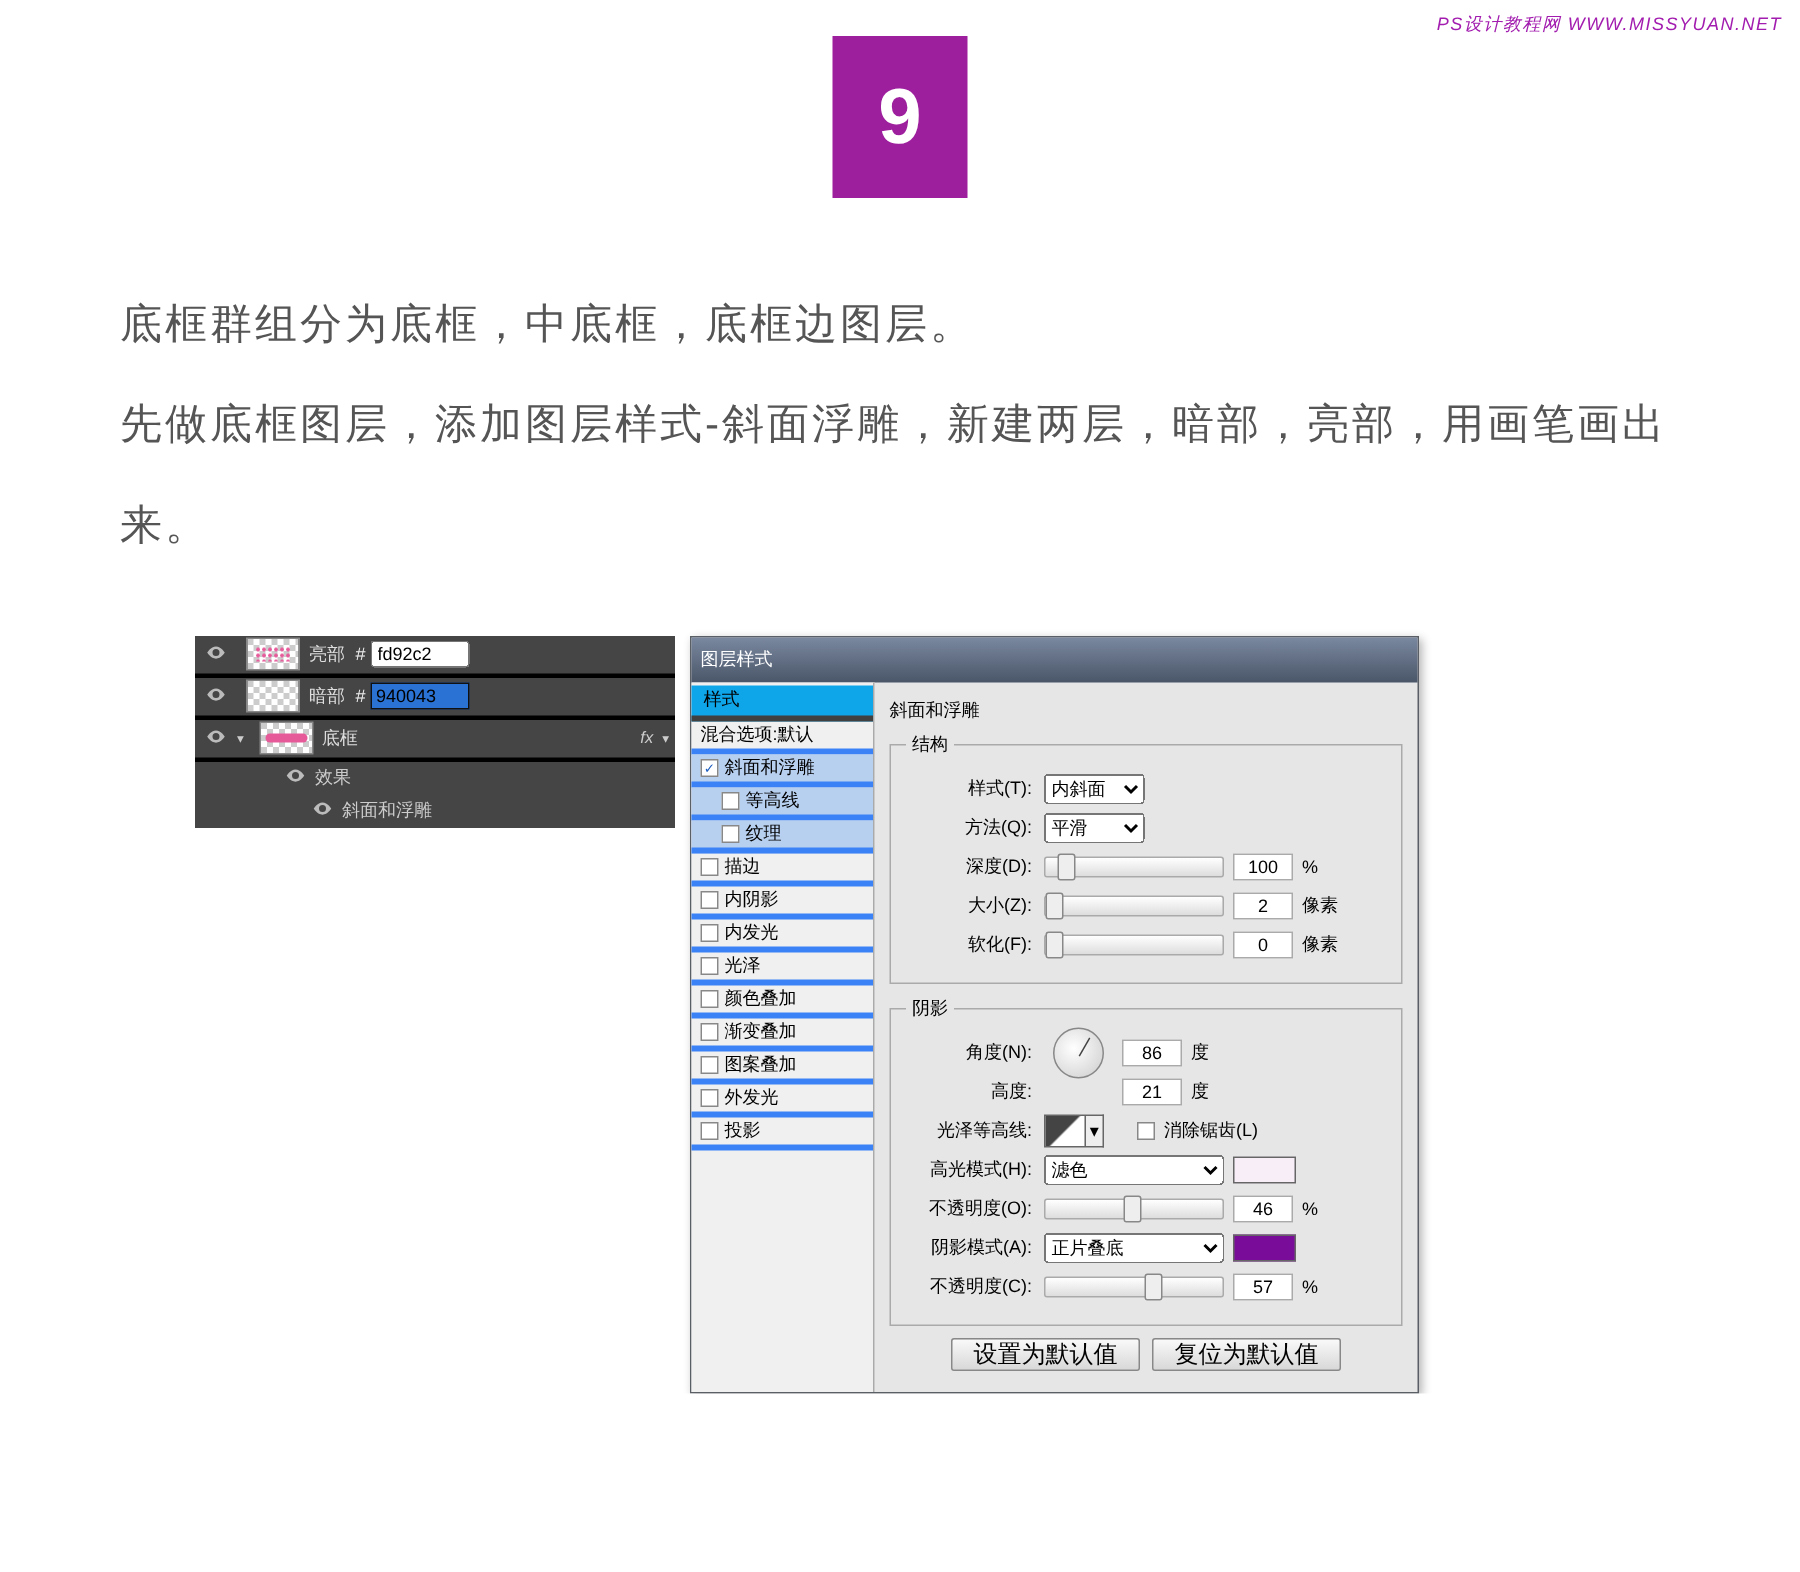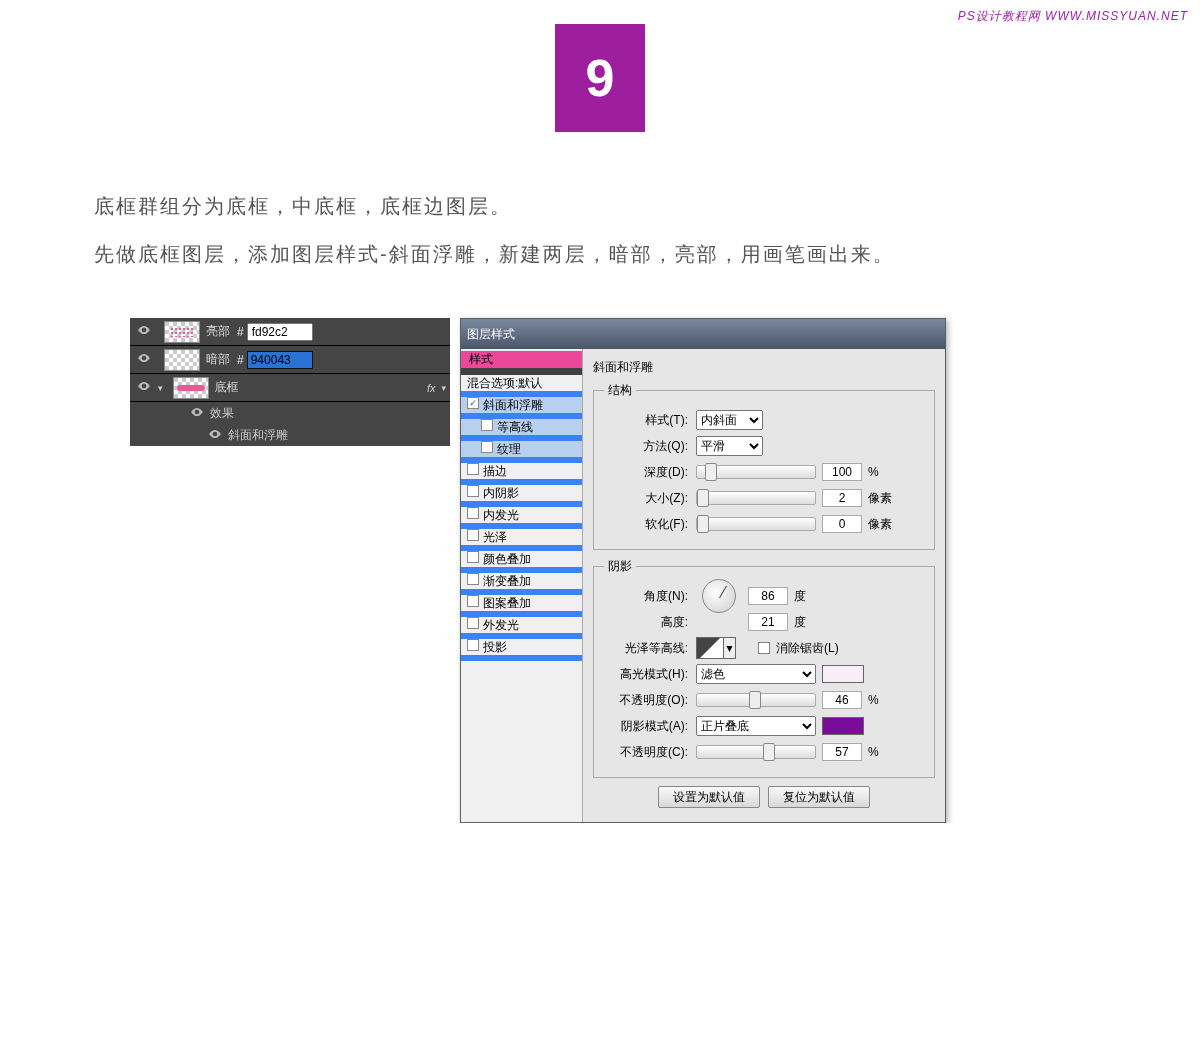--- a/index.html
+++ b/index.html
@@ -1,43 +1,43 @@
 <!DOCTYPE html>
 <html><head>
 <meta charset="utf-8">
 <style>
 * { box-sizing: border-box; margin: 0; padding: 0; }
 body { background: #fff; font-family: "Microsoft YaHei", SimSun, sans-serif; font-size: 12px; color: #000; width: 1200px; }
 .watermark { position: absolute; top: 8px; right: 12px; font-size: 12px; color: #a21caf; letter-spacing: 1px; font-style: italic; }
 .step-badge { width: 90px; height: 108px; background: #9e1f9e; color: #fff; font-size: 52px; font-weight: bold; display: flex; align-items: center; justify-content: center; margin: 24px auto 50px; }
-.instructions { padding: 0 80px; font-size: 20px; color: #555; line-height: 2.4; letter-spacing: 2px; margin-bottom: 40px; margin-left: 14px; }
+.instructions { padding: 0 80px; font-size: 28px; color: #555; line-height: 2.4; letter-spacing: 2px; margin-bottom: 40px; }
 .panels-row { display: flex; gap: 10px; padding: 0 110px 0 130px; align-items: flex-start; }
 
 .layers-panel { width: 320px; background: #454545; color: #ddd; }
-.layer-row { display: flex; align-items: center; height: 28px; border-bottom: 1px solid #000000; }
+.layer-row { display: flex; align-items: center; height: 28px; border-bottom: 3px solid #000000; }
 .eye-col { width: 28px; display: flex; align-items: center; justify-content: center; }
 .eye-icon svg { width: 14px; height: 14px; fill: #bbb; }
 .thumb { width: 36px; height: 22px; border: 1px solid #888; margin: 0 6px; background: repeating-conic-gradient(#fff 0% 25%, #ccc 0% 50%) 0 0/8px 8px; position: relative; }
 .thumb.pink::after { content: ""; position: absolute; left: 3px; right: 3px; top: 7px; bottom: 7px; background: #e65a9a; border-radius: 3px; }
 .thumb.pinkdots::after { content:""; position:absolute; inset:5px; background: radial-gradient(#e65a9a 1px, transparent 1.5px); background-size:4px 4px; }
 .layer-name { flex: 0 0 auto; padding-right: 4px; font-size: 12px; }
 .hash { padding: 0 3px; color: #eee; font-size: 12px; }
 .hex-field { height: 18px; width: 66px; padding: 0 3px; font-size: 12px; font-family: Liberation Sans, sans-serif; }
 .hex-sel { background: #2a72d4; color: #000000; border: 1px solid #111; }
 .layer-row .fx { margin-left: auto; margin-right: 6px; font-size: 11px; font-style: italic; color: #ccc; }
 .caret { color: #ccc; font-size: 9px; margin-right: 4px; }
 .sub-row { padding-left: 60px; height: 22px; display: flex; align-items: center; gap: 6px; font-size: 12px; color: #ccc; }
 .sub-row .eye-icon { width: 14px; }
 
 .dialog { width: 486px; background: #e6e6e6; border: 1px solid #5a5f66; font-size: 12px; box-shadow: 2px 2px 6px rgba(0,0,0,0.3); }
 .titlebar { height: 30px; background: linear-gradient(#7a88a0,#4a5668); display:flex; align-items:center; padding-left:6px; }
 .dialog-body { display: flex; }
 .style-list { width: 122px; border-right: 1px solid #aaa; background: #f0f0f0; padding-top: 2px; }
-.style-hdr { height: 24px; display:flex; align-items:center; padding-left:8px; border-bottom:7px solid #404040; background:#ec4899;text-align:center; }
-.style-item { height: 22px; display:flex; padding-left:6px; gap:4px; border-bottom:6px solid #3b82f6; }
+.style-hdr { height: 24px; display:flex; align-items:center; padding-left:8px; border-bottom:4px solid #404040; background:#0ea5e9;text-align:center; }
+.style-item { height: 22px; display:flex; align-items:center; padding-left:6px; gap:4px; border-bottom:4px solid #3b82f6; }
 .style-item.selected { background: #b8d0f0; }
 .style-item.sub { padding-left: 20px; }
 .chk { width: 12px; height: 12px; border: 1px solid #888; background: #fff; display: inline-flex; align-items: center; justify-content: center; font-size: 9px; color: #2060c0; }
 .chk.checked::before { content: "✓"; }
 .settings { flex: 1; padding: 10px 10px 14px 10px; }
 fieldset { border: 1px solid #aaa; padding: 8px 10px 12px 10px; margin-bottom: 8px; }
 legend { padding: 0 4px; }
 .form-row { display: flex; align-items: center; height: 26px; gap: 6px; }
 .form-row .lbl { width: 86px; text-align: right; padding-right: 2px; }
 select { height: 20px; font-size: 12px; font-family: inherit; }
@@ -51,21 +51,21 @@
 .radio.on::before { content:""; width:6px; height:6px; background:#3a70d0; border-radius:50%; }
 .angle-wheel { width:34px; height:34px; border:1px solid #888; border-radius:50%; background:radial-gradient(circle at 40% 40%, #fff, #ccc); position:relative; margin:0 6px; }
 .angle-wheel::after { content:""; position:absolute; left:16px; top:4px; width:1px; height:14px; background:#444; transform-origin: bottom; transform: rotate(30deg); }
 .contour-swatch { width:28px; height:22px; border:1px solid #666; background: linear-gradient(135deg,#444 0 48%, #fff 52% 100%); }
 .contour-btn { display:flex; }
 .contour-caret { width:12px; height:22px; border:1px solid #666; border-left:none; background:#eee; display:flex; align-items:center; justify-content:center; }
 .color-swatch { width:42px; height:18px; border:1px solid #666; }
 .hl-swatch { background:#f7eef7; }
 .sh-swatch { background:#7a0c9a; }
 .btn-row { display:flex; justify-content:center; gap:8px; margin-top:4px; }
-.btn { height:22px; padding:0 14px; background:linear-gradient(#f9f9f9,#d8d8d8); border:1px solid #888; border-radius:2px; cursor:pointer; font-size:12px; font-family:Liberation Serif, serif; }
+.btn { height:22px; padding:0 14px; background:linear-gradient(#f9f9f9,#d8d8d8); border:1px solid #888; border-radius:2px; cursor:pointer; font-size:16px; font-family:Liberation Serif, serif; }
 .h2 { margin-bottom:6px; }
 </style>
 </head>
 <body>
 
 <div class="watermark">PS设计教程网  WWW.MISSYUAN.NET</div>
 
 <div class="step-badge">9</div>
 
 <div class="instructions">

